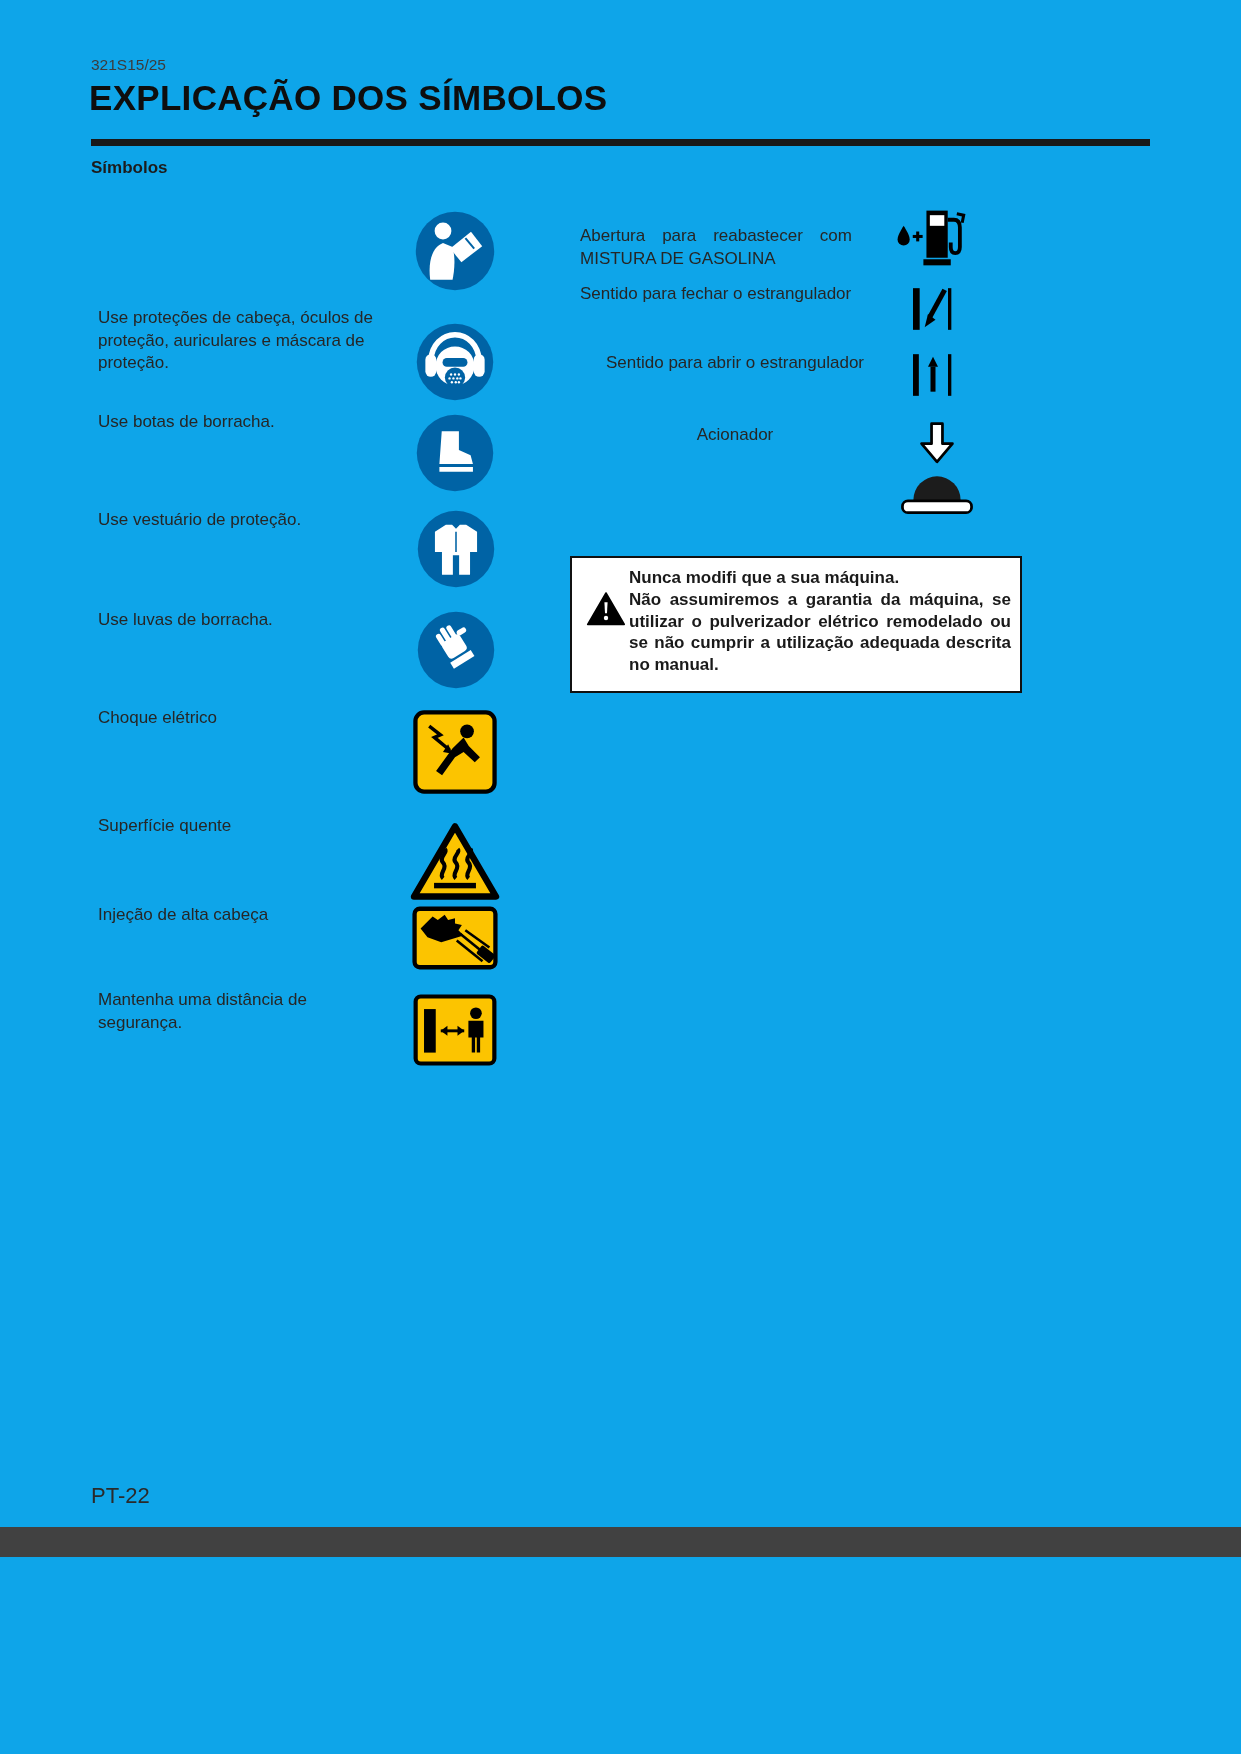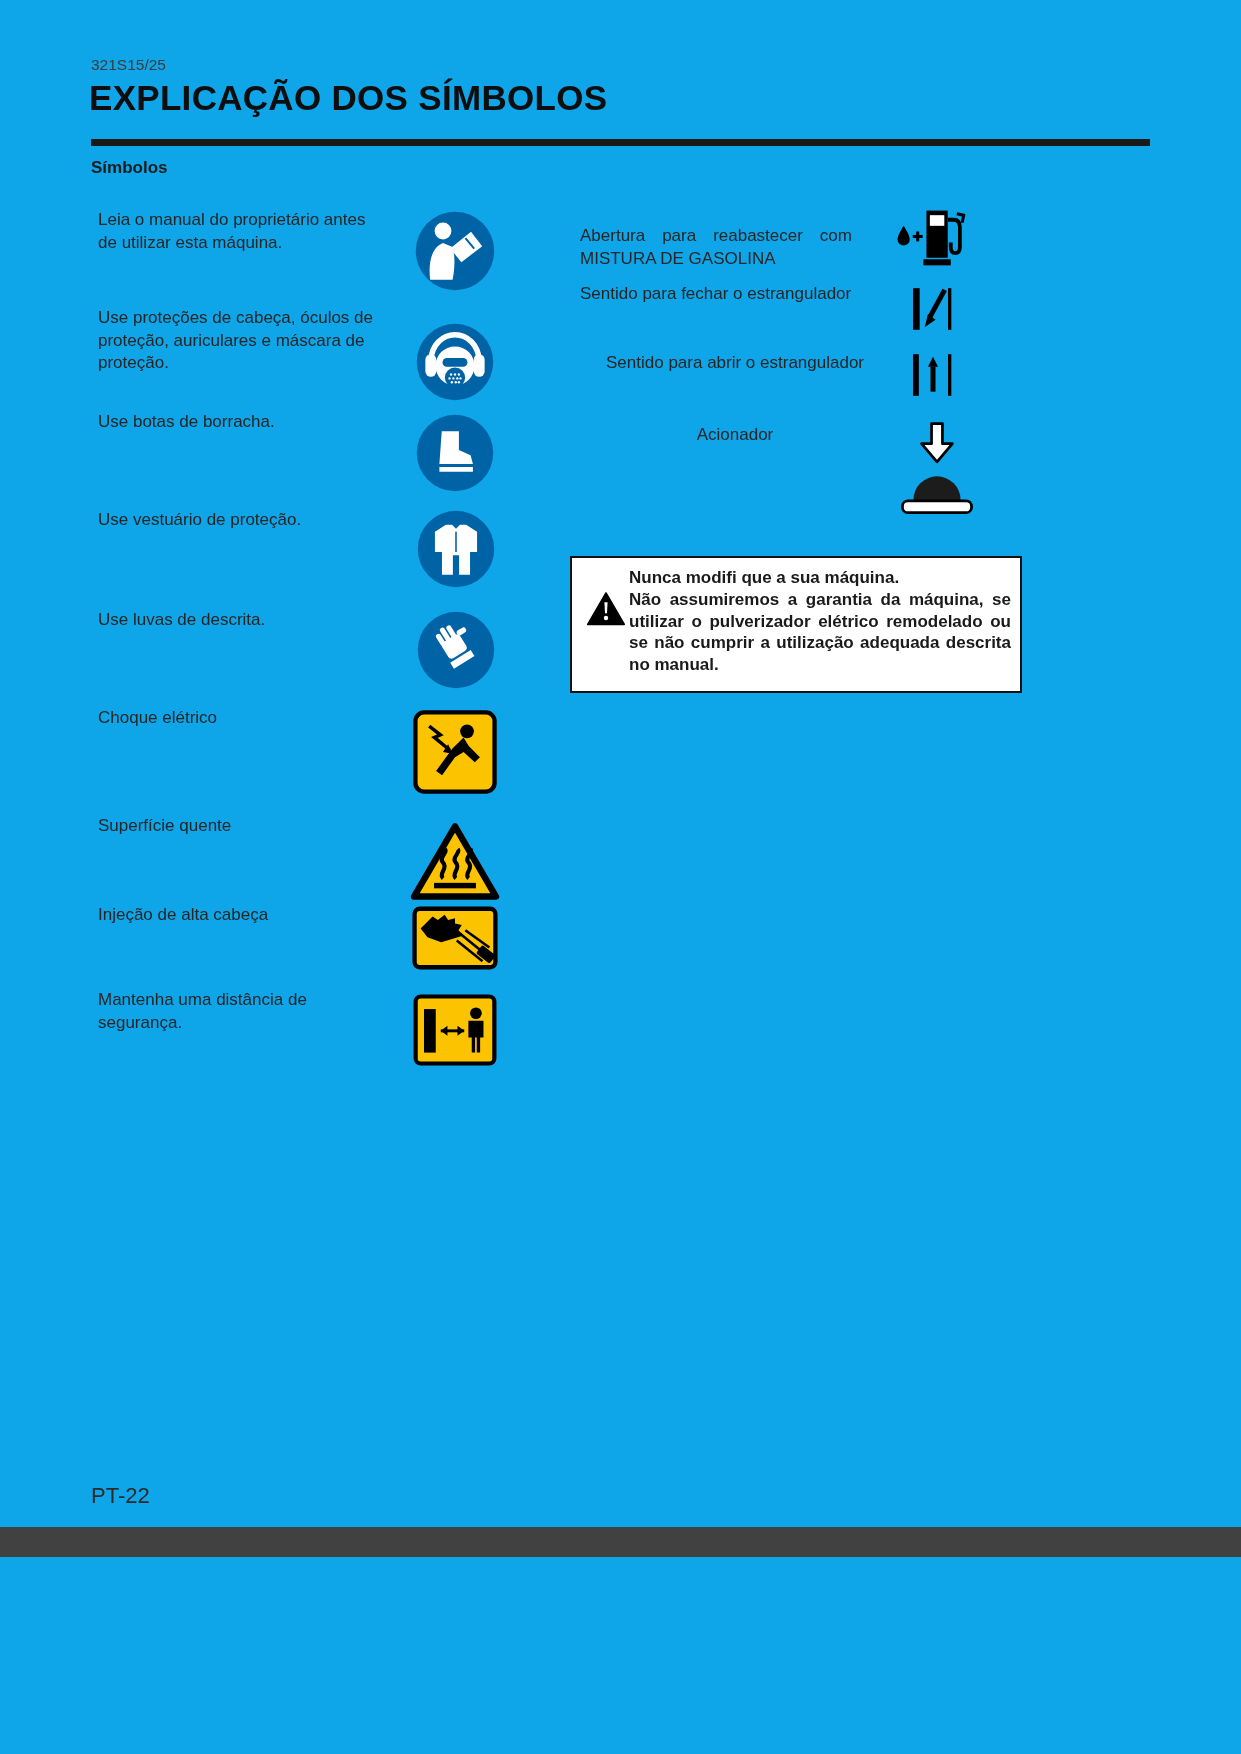--- a/index.html
+++ b/index.html
@@ -28,21 +28,20 @@
 </head>
 <body>
 
 <div class="page">
 
   <div class="abs doc-code">321S15/25</div>
   <h1 class="abs page-title">EXPLICAÇÃO DOS SÍMBOLOS</h1>
   <div class="abs title-rule"></div>
   <div class="abs section-heading">Símbolos</div>
 
-  <div class="abs sym-text left-text" style="top:209px">Leia o manual do proprietário antes de utilizar esta máquina.</div>
   <div class="abs icon" style="left:415px; top:211px">
     <svg width="80" height="80" viewBox="0 0 100 100">
       <circle cx="50" cy="50" r="49" fill="#0063a5"></circle>
       <circle cx="35" cy="25" r="10.5" fill="#fff"></circle>
       <path d="M19,86 C16,62 22,45 35,40 L47,45 C51,60 49,75 47,86 Z" fill="#fff"></path>
       <path d="M44,47 L70,26 L84,44 L58,64 Z" fill="#fff"></path>
       <path d="M63,34 L74,47" stroke="#0063a5" stroke-width="2.5" fill="none"></path>
     </svg>
   </div>
 
@@ -82,21 +81,21 @@
 
   <div class="abs sym-text left-text" style="top:509px">Use vestuário de proteção.</div>
   <div class="abs icon" style="left:417px; top:510px">
     <svg width="78" height="78" viewBox="0 0 100 100">
       <circle cx="50" cy="50" r="49" fill="#0063a5"></circle>
       <path fill="#fff" d="M37,19 L45,19 L50,24 L55,19 L63,19 L77,28 L77,54 L68,54 L68,83 L54,83 L54,58 L46,58 L46,83 L32,83 L32,54 L23,54 L23,28 Z"></path>
       <path d="M50,28 L50,54" stroke="#0063a5" stroke-width="2"></path>
     </svg>
   </div>
 
-  <div class="abs sym-text left-text" style="top:609px">Use luvas de descrita.</div>
+  <div class="abs sym-text left-text" style="top:609px">Use luvas de borracha.</div>
   <div class="abs icon" style="left:417px; top:611px">
     <svg width="78" height="78" viewBox="0 0 100 100">
       <circle cx="50" cy="50" r="49" fill="#0063a5"></circle>
       <g transform="rotate(-32 50 50)" fill="#fff">
         <rect x="37" y="33" width="27" height="24" rx="5"></rect>
         <rect x="37" y="20" width="6.5" height="17" rx="3.2"></rect>
         <rect x="45.5" y="16" width="6.5" height="21" rx="3.2"></rect>
         <rect x="54" y="18" width="6.5" height="19" rx="3.2"></rect>
         <rect x="62" y="30" width="13" height="7" rx="3.5"></rect>
         <rect x="35" y="60" width="31" height="9"></rect>

